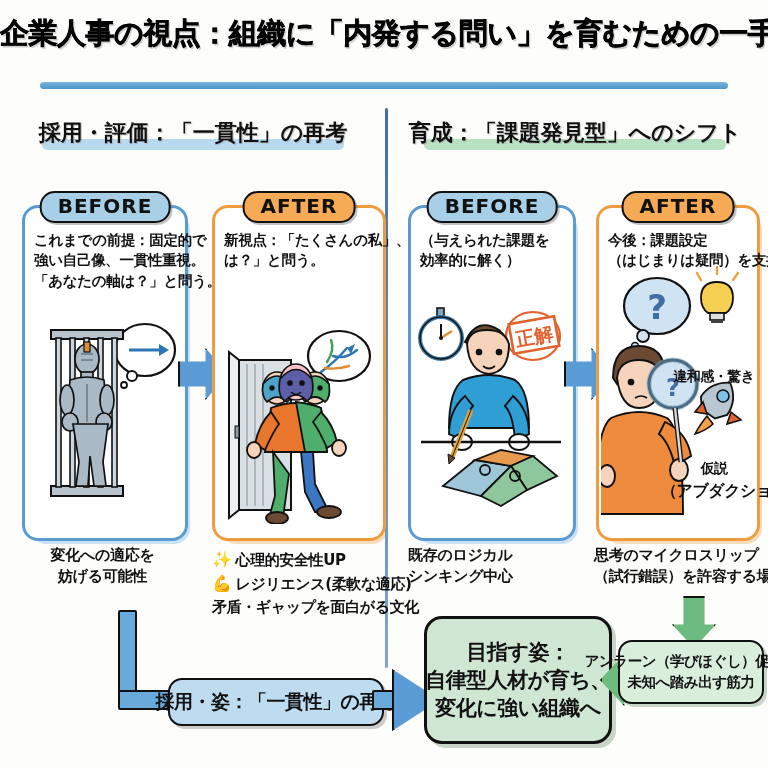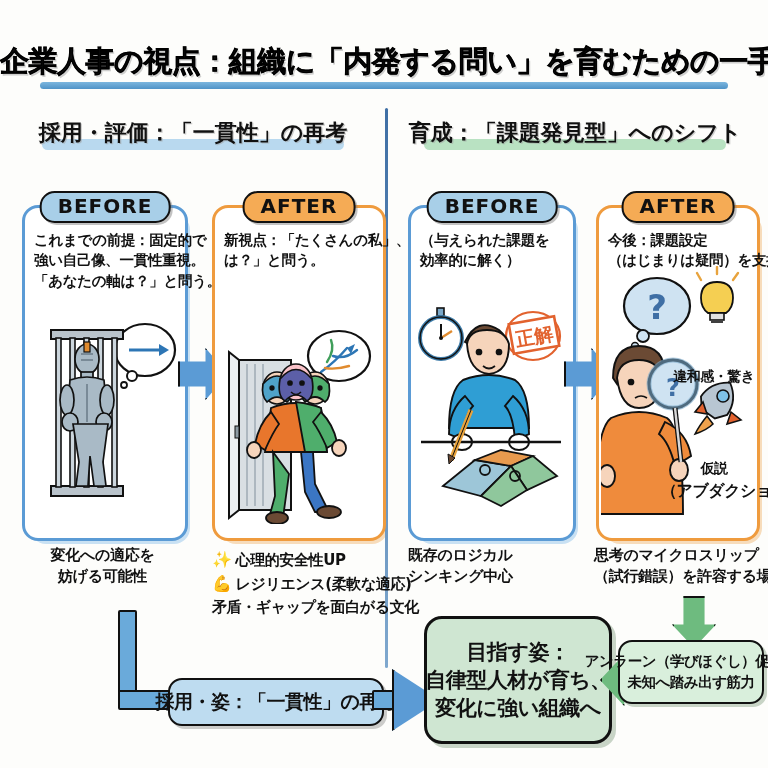--- a/index.html
+++ b/index.html
@@ -12,21 +12,20 @@
   }
   .stage{position:absolute;inset:0;}
 
   
   .title-wrap{position:absolute;left:0;top:14px;width:768px;text-align:center;}
   .title{
     font-size:29px;font-weight:bold;letter-spacing:-0.5px;
     color:#111;white-space:nowrap;
     -webkit-text-stroke:0.6px #000;
     text-shadow:1.5px 1.5px 0 rgba(170,170,170,.55);
-    margin-top:28px;
   }
   .title-rule{
     position:absolute;left:40px;top:82px;width:688px;height:7px;
     background:linear-gradient(#7cb6de,#4f93c7);
     border-radius:4px;
   }
 
   
   .col-head{position:absolute;top:118px;text-align:center;}
   .col-head .ch-text{

